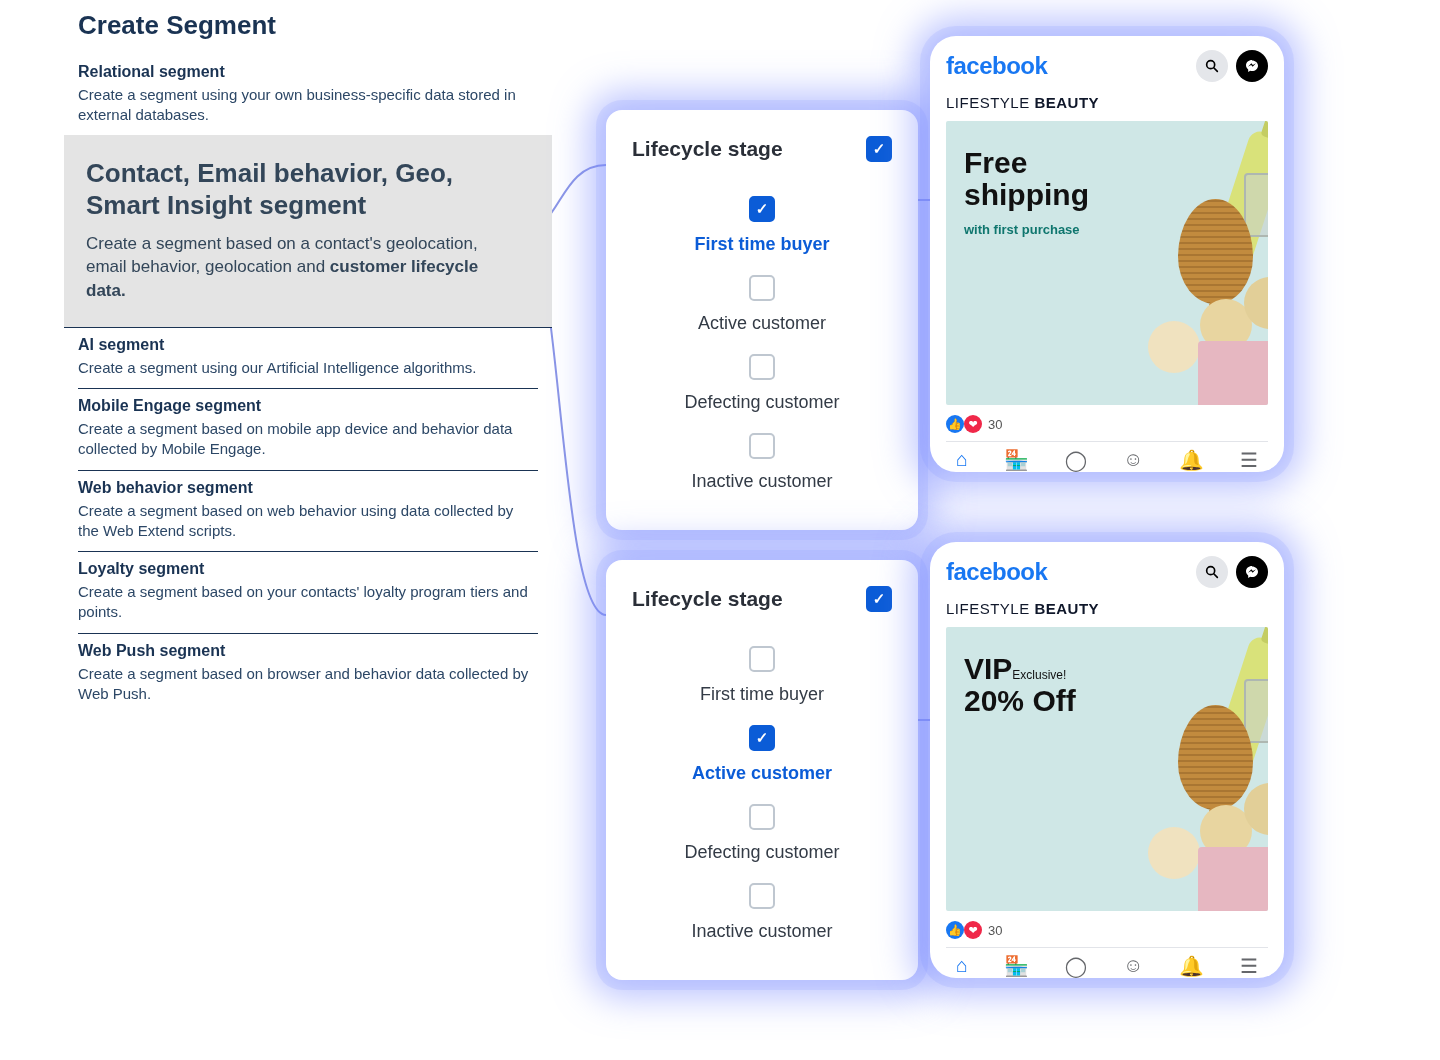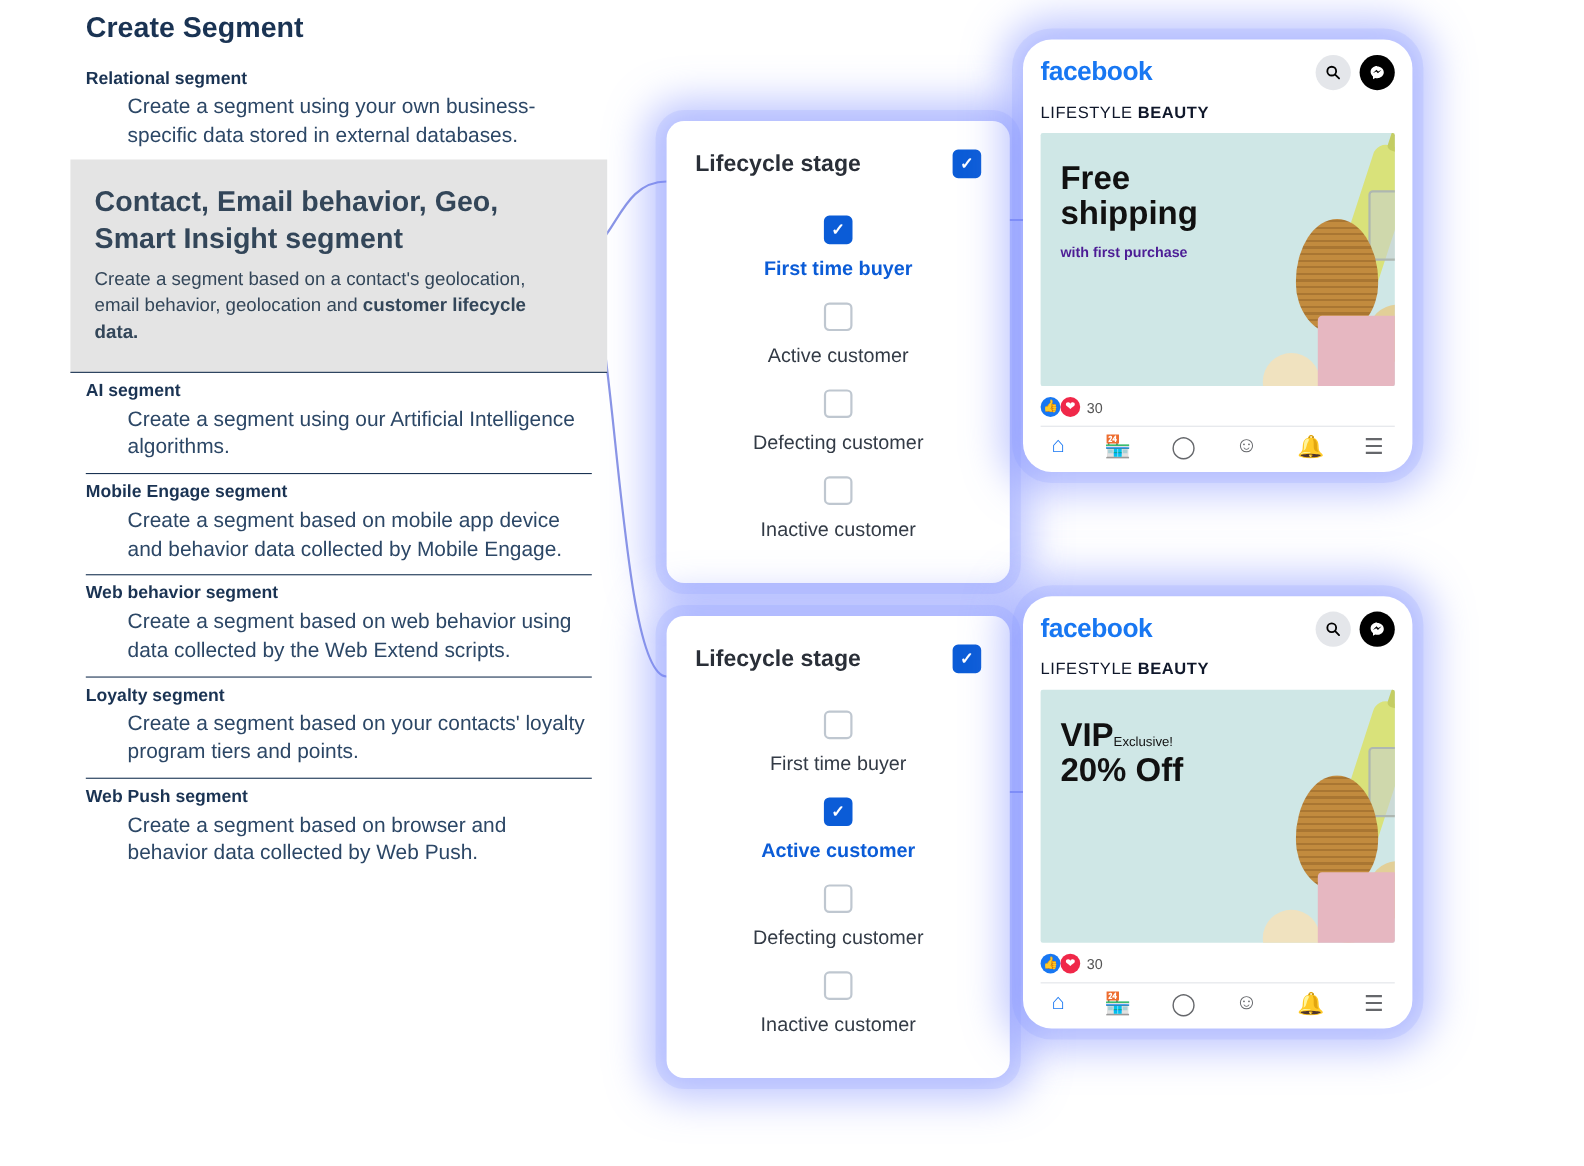--- a/index.html
+++ b/index.html
@@ -39,24 +39,23 @@
     border-bottom:1px solid var(--navy);
     padding:8px 0 10px 0;
   }
   .seg-item:last-child{border-bottom:none;}
   .seg-title{
     font-weight:700;
     color:var(--navy);
     margin-bottom:4px;
   }
   .seg-desc{
-    font-size:19px;
+    font-size:15px;
     color:var(--navy2);
     line-height:1.35;
-    margin-left:38px;
   }
 
   .highlight-card{
     background:var(--grey);
     margin:-2px -14px 0 -14px;
     padding:22px 32px 24px 22px;
     border-bottom:1px solid var(--navy);
   }
   .highlight-card .hc-title{
     font-size:26px;
@@ -140,21 +139,21 @@
     color:var(--check-blue);
     font-weight:700;
   }
 
   
   .fbcard{
     position:absolute;
     width:322px;
     background:#fff;
     border-radius:26px;
-    padding:14px 16px 10px 16px;
+    padding:14px 16px 0 16px;
     box-shadow:
       0 0 0 10px rgba(123,140,255,0.15),
       0 0 35px 18px rgba(123,140,255,0.5);
   }
   .fbcard.top{left:930px; top:36px;}
   .fbcard.bot{left:930px; top:542px;}
   .fb-head{
     display:flex; justify-content:space-between;
     align-items:center;
   }
@@ -174,21 +173,21 @@
     font-size:16px; color:#000;
   }
   .fb-brand{
     margin:12px 0 10px 0;
     font-size:15px;
     color:#0f172a;
     letter-spacing:0.5px;
   }
   .fb-brand b{font-weight:700;}
   .fb-ad{
-    height:230px;
+    height:284px;
     background:var(--ad-bg);
     border-radius:2px;
     position:relative;
     overflow:hidden;
   }
   .prod-scene{
     position:absolute;
     right:-30px; top:0; bottom:0;
     width:190px;
   }
@@ -201,21 +200,21 @@
   .brush .hndl{width:14px;height:30px;background:#c28b3e;margin:-4px auto 0;border-radius:6px;}
   .disc{position:absolute;width:52px;height:52px;border-radius:50%;}
   .d1{background:#f0e2bf;top:200px;left:40px;}
   .d2{background:#e8d5a0;top:178px;left:92px;}
   .d3{background:#e2cf98;top:156px;left:136px;}
   .box{position:absolute;width:110px;height:74px;right:-10px;bottom:-10px;background:#e6b7c1;border-radius:4px;}
   .glass{position:absolute;width:40px;height:60px;right:10px;top:52px;background:rgba(200,210,205,0.6);border:2px solid #aeb7b1;border-radius:4px;}
 
   .ad-text{position:absolute;left:18px;top:26px;}
   .ad-h1{font-size:30px;font-weight:700;color:#111;line-height:1.08;}
-  .ad-sub{margin-top:10px;font-size:13px;color:#4c1d95;font-weight:700;}
+  .ad-sub{margin-top:10px;font-size:13px;color:#0f766e;font-weight:700;}
   .vip-excl{font-size:12px;font-weight:400;vertical-align:baseline;}
 
   .fb-react{
     display:flex; align-items:center; gap:6px;
     margin:10px 0 8px 0;
     font-size:13px; color:#555;
   }
   .r-badge{width:18px;height:18px;border-radius:50%;display:inline-block;color:#fff;font-size:11px;text-align:center;line-height:18px;}
   .rb-like{background:#1877f2;margin-right:-6px;position:relative;z-index:2;}
   .rb-love{background:#f02849;}

